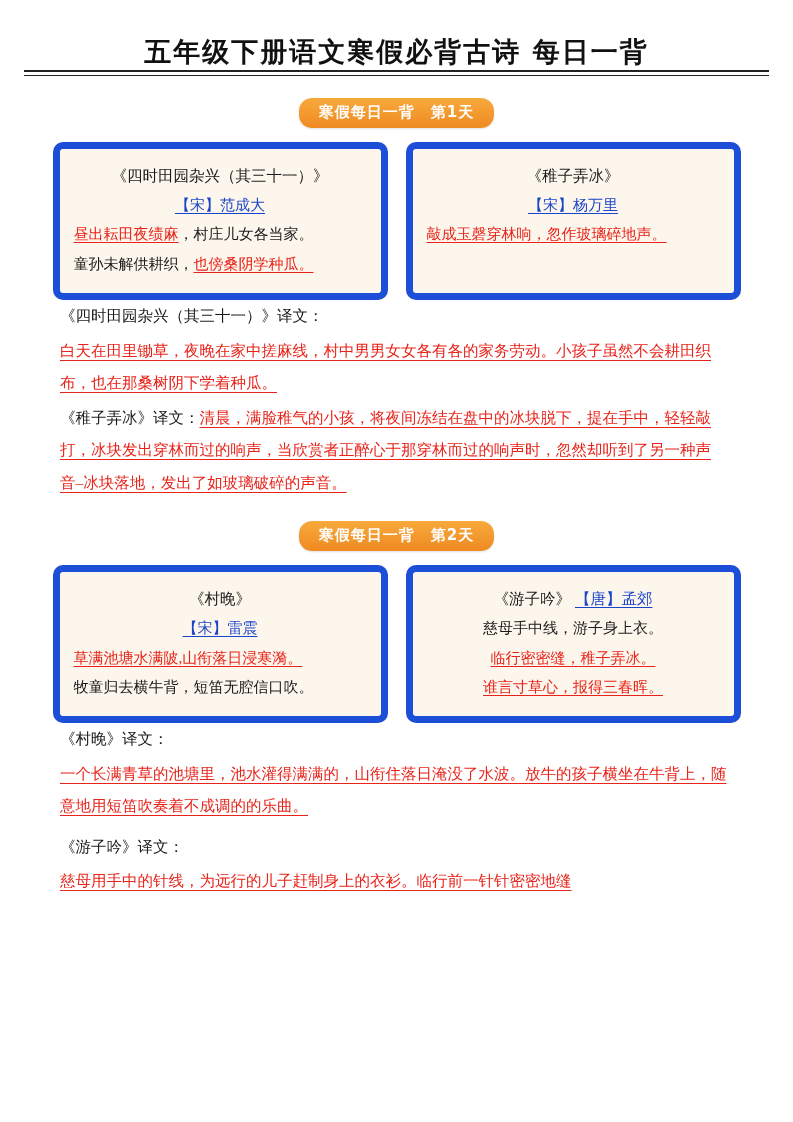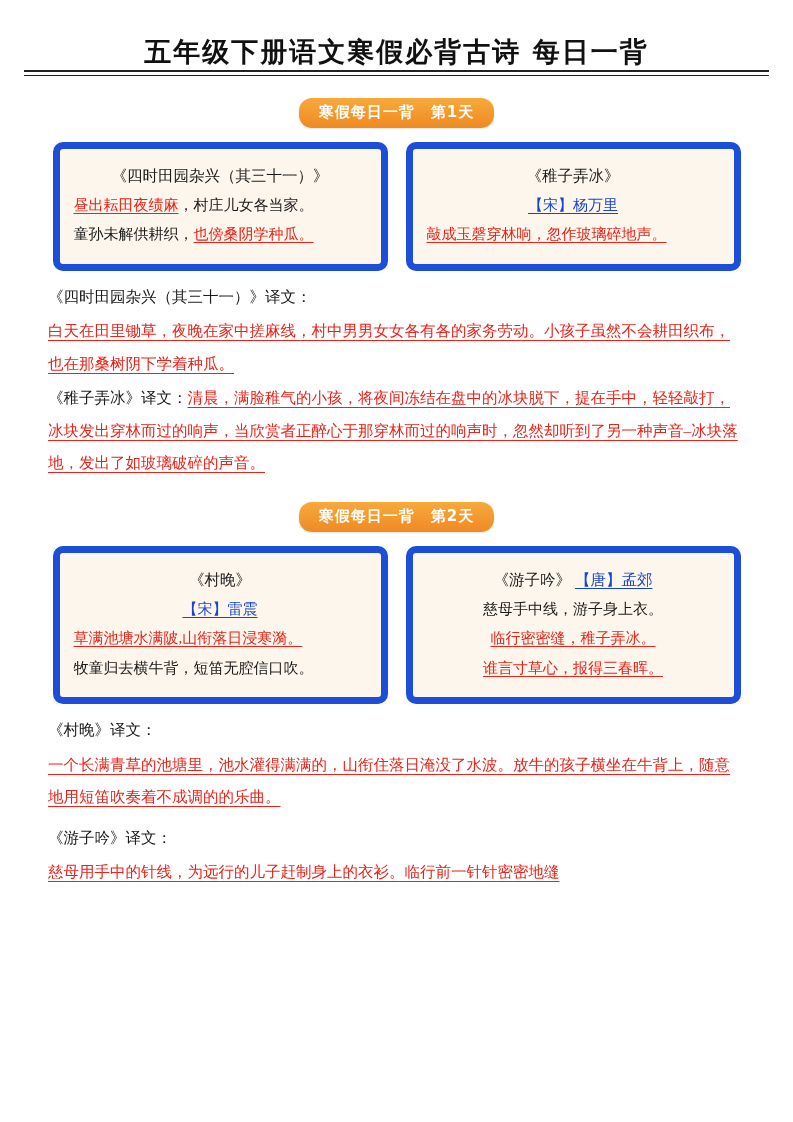--- a/index.html
+++ b/index.html
@@ -125,23 +125,22 @@
     text-underline-offset: 3px;
     text-decoration-color: #e8231a;
   }
   .black-u {
     color: #1a1a1a;
     margin-top: 35px;
   }
 
   
   .trans {
-    padding: 0 48px;
-    box-sizing: border-box;
-    margin-top: 10px;
+    padding: 0 60px;
+    box-sizing: border-box;
     font-size: 15.5px;
     line-height: 2.1;
   }
   .trans p {
     margin: 0 0 2px 0;
     text-indent: 0;
   }
   .trans .label {
     color: #1a1a1a;
   }
@@ -169,20 +168,21 @@
     <div class="banner-inner">
       <span>寒假每日一背</span>
       <span class="daynum">第1天</span>
     </div>
   </div>
 
   <div class="cards">
 
     <div class="card">
       <div class="ctitle">《四时田园杂兴（其三十一）》</div>
+      <div class="line center"><span class="author">【宋】范成大</span></div>
       <div class="line">
         <span class="red-u">昼出耘田夜绩麻</span><span class="black-u">，村庄儿女各当家。</span>
       </div>
       <div class="line">
         <span class="black-u">童孙未解供耕织，</span><span class="red-u">也傍桑阴学种瓜。</span>
       </div>
     </div>
 
     <div class="card">
       <div class="ctitle">《稚子弄冰》</div>

